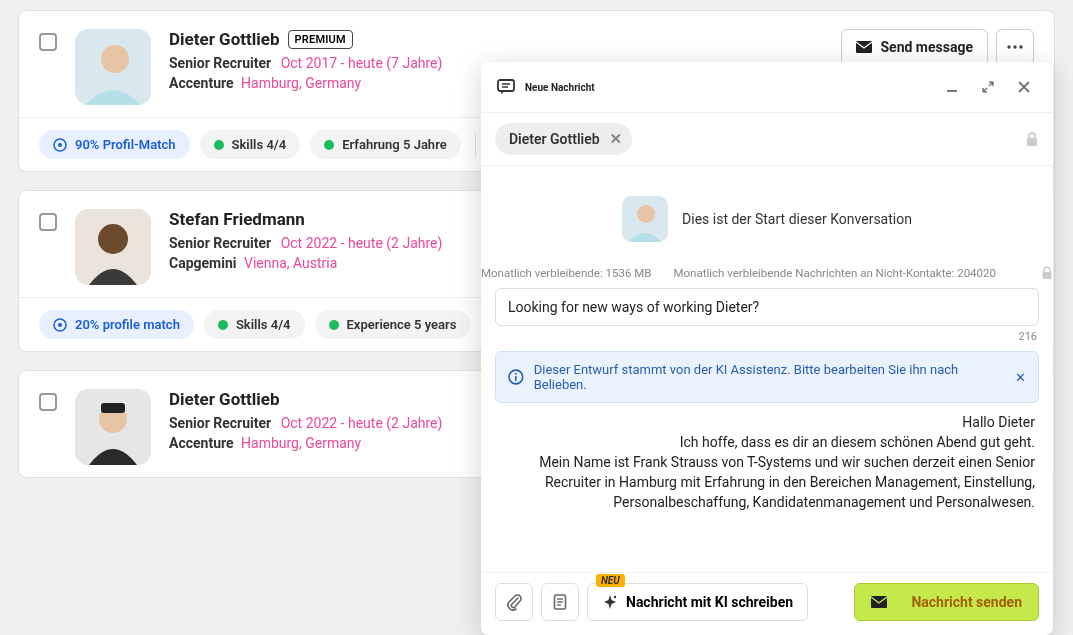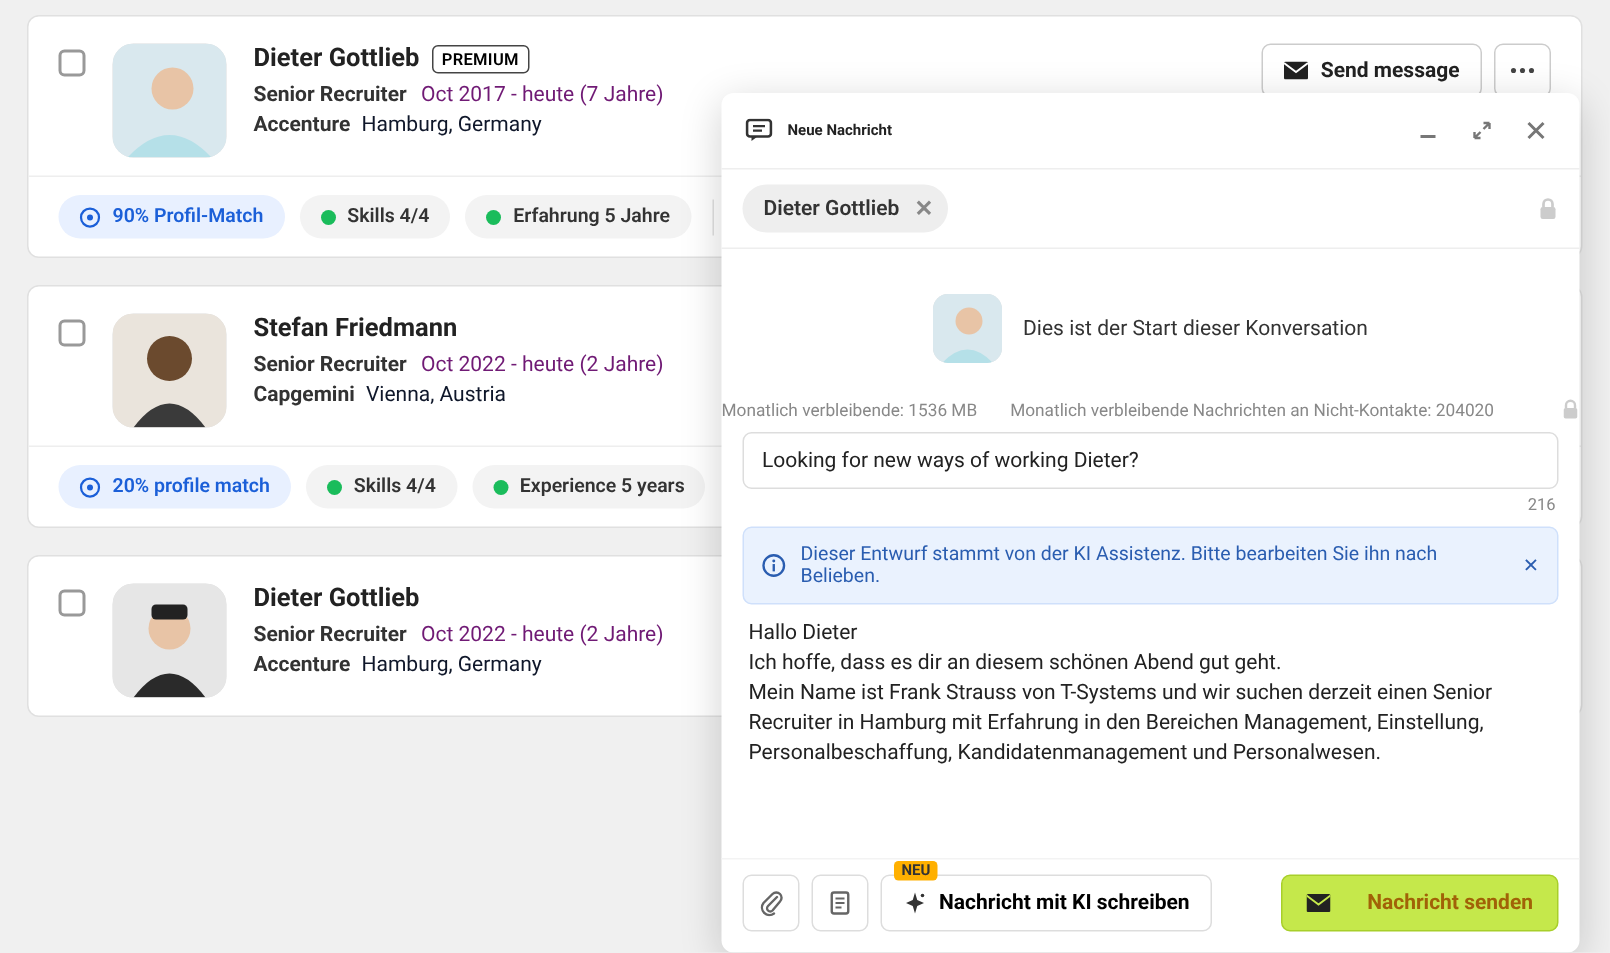--- a/index.html
+++ b/index.html
@@ -10,24 +10,24 @@
   .checkbox { width: 18px; height: 18px; border: 2px solid #999; border-radius: 4px; flex-shrink: 0; margin-top: 4px; }
   .avatar { width: 76px; height: 76px; border-radius: 14px; flex-shrink: 0; overflow: hidden; background: #ddd; }
   .avatar svg { width: 100%; height: 100%; display: block; }
 
   .info { flex: 1; }
   .name-row { display: flex; align-items: center; gap: 8px; }
   .name { font-size: 17px; font-weight: 700; color: #222; }
   .badge-premium { border: 1px solid #444; border-radius: 4px; font-size: 11px; font-weight: 600; padding: 2px 6px; letter-spacing: 0.2px; }
   .subline { margin-top: 6px; font-size: 14px; color: #333; }
   .subline .role { font-weight: 700; margin-top: 24px; }
-  .subline .period { color: #701a75; margin-left: 6px; }
+  .subline .period { color: #ec4899; margin-left: 6px; }
   .subline2 { margin-top: 4px; font-size: 14px; color: #333; }
   .subline2 .company { font-weight: 700; }
-  .subline2 .loc { color: #0f172a; margin-left: 4px; }
+  .subline2 .loc { color: #ec4899; margin-left: 4px; }
 
   .card-actions { position: absolute; top: 18px; right: 20px; display: flex; gap: 8px; }
   .btn { border: 1px solid #ccc; background: #fff; border-radius: 6px; height: 36px; padding: 0 14px; display: flex; align-items: center; gap: 8px; font-size: 14px; font-weight: 700; cursor: pointer; color: #222; }
   .btn-more { width: 38px; padding: 0; justify-content: center; font-size: 18px; letter-spacing: 1px; }
 
   .tags { border-top: 1px solid #eee; padding: 12px 20px; display: flex; gap: 10px; }
   .tag { display: inline-flex; align-items: center; gap: 8px; border-radius: 18px; padding: 7px 14px; font-size: 13px; font-weight: 600; }
   .tag-match { background: #e8f0ff; color: #1b5fd8; }
   .tag-grey { background: #f3f3f3; color: #333; }
   .dot-green { width: 10px; height: 10px; background: #1abc5b; border-radius: 50%; }
@@ -53,26 +53,26 @@
   .quota { padding: 6px 0 8px; font-size: 11.5px; color: #888; display: flex; gap: 22px; align-items: center; }
   .quota .lock2 { margin-left: auto; color: #bbb; }
 
   .subject { margin: 0 14px; }
   .subject input { width: 100%; border: 1px solid #ddd; border-radius: 6px; padding: 10px 12px; font-size: 14px; color: #222; }
   .char-count { text-align: right; font-size: 11px; color: #888; padding: 4px 16px 0 0; }
 
   .ai-banner { margin: 8px 14px 0; background: #eaf2fe; border: 1px solid #cfe0fb; border-radius: 6px; padding: 10px 12px; display: flex; align-items: center; gap: 10px; font-size: 13px; color: #2a5db0; }
   .ai-banner .close { margin-left: auto; color: #2a5db0; cursor: pointer; }
 
-  .draft-body { padding: 10px 18px 8px; font-size: 14px; color: #222; line-height: 1.42; white-space: pre-wrap; overflow: hidden; }
+  .draft-body { padding: 10px 18px 8px; font-size: 14px; color: #222; line-height: 1.42; white-space: pre-wrap; overflow: hidden; text-align: right; }
 
   .panel-footer { margin-top: auto; padding: 10px 14px 14px; display: flex; gap: 8px; align-items: center; border-top: 1px solid #f3f3f3; position: relative; }
   .icon-btn { width: 38px; height: 38px; border: 1px solid #ddd; border-radius: 6px; background: #fff; display: flex; align-items: center; justify-content: center; color: #666; cursor: pointer; }
   .ai-btn { border: 1px solid #ddd; border-radius: 6px; height: 38px; padding: 0 14px; display: flex; align-items: center; gap: 8px; font-size: 14px; font-weight: 700; background: #fff; cursor: pointer; position: relative; }
-  .neu { position: absolute; top: -10px; left: 8px; background: #ffb000; color: #333; font-size: 10px; font-weight: 700; border-radius: 3px; padding: 1px 5px; }
+  .neu { position: absolute; top: -10px; left: 8px; background: #ffb000; color: #333; font-size: 10px; font-weight: 700; border-radius: 3px; padding: 1px 5px; font-style: italic; }
   .send-btn { margin-left: auto; background: #c5e84b; border: 1px solid #a8cf2a; border-radius: 6px; height: 38px; padding: 0 16px; display: flex; align-items: center; gap: 24px; font-size: 14px; font-weight: 700; cursor: pointer; color: #a16207; }
 
   svg { display: block; }
 </style>
 </head>
 <body>
 
 <div class="card">
   <div class="card-body">
     <div class="checkbox"></div>

